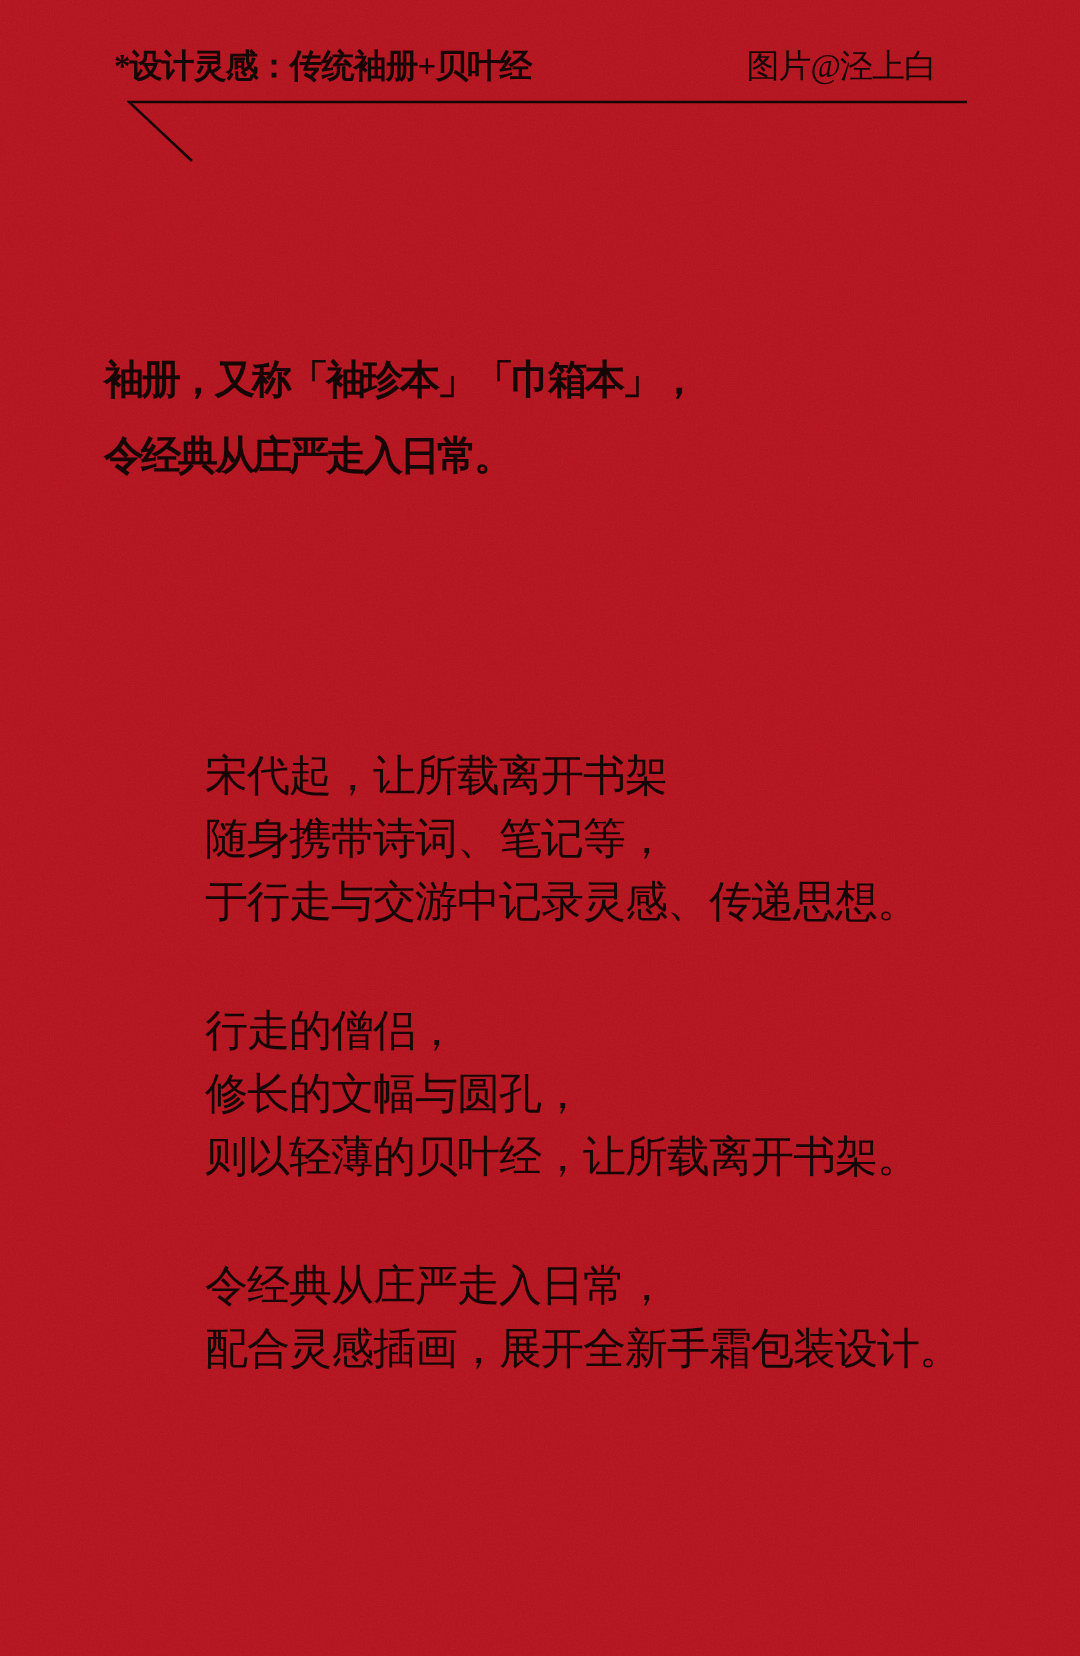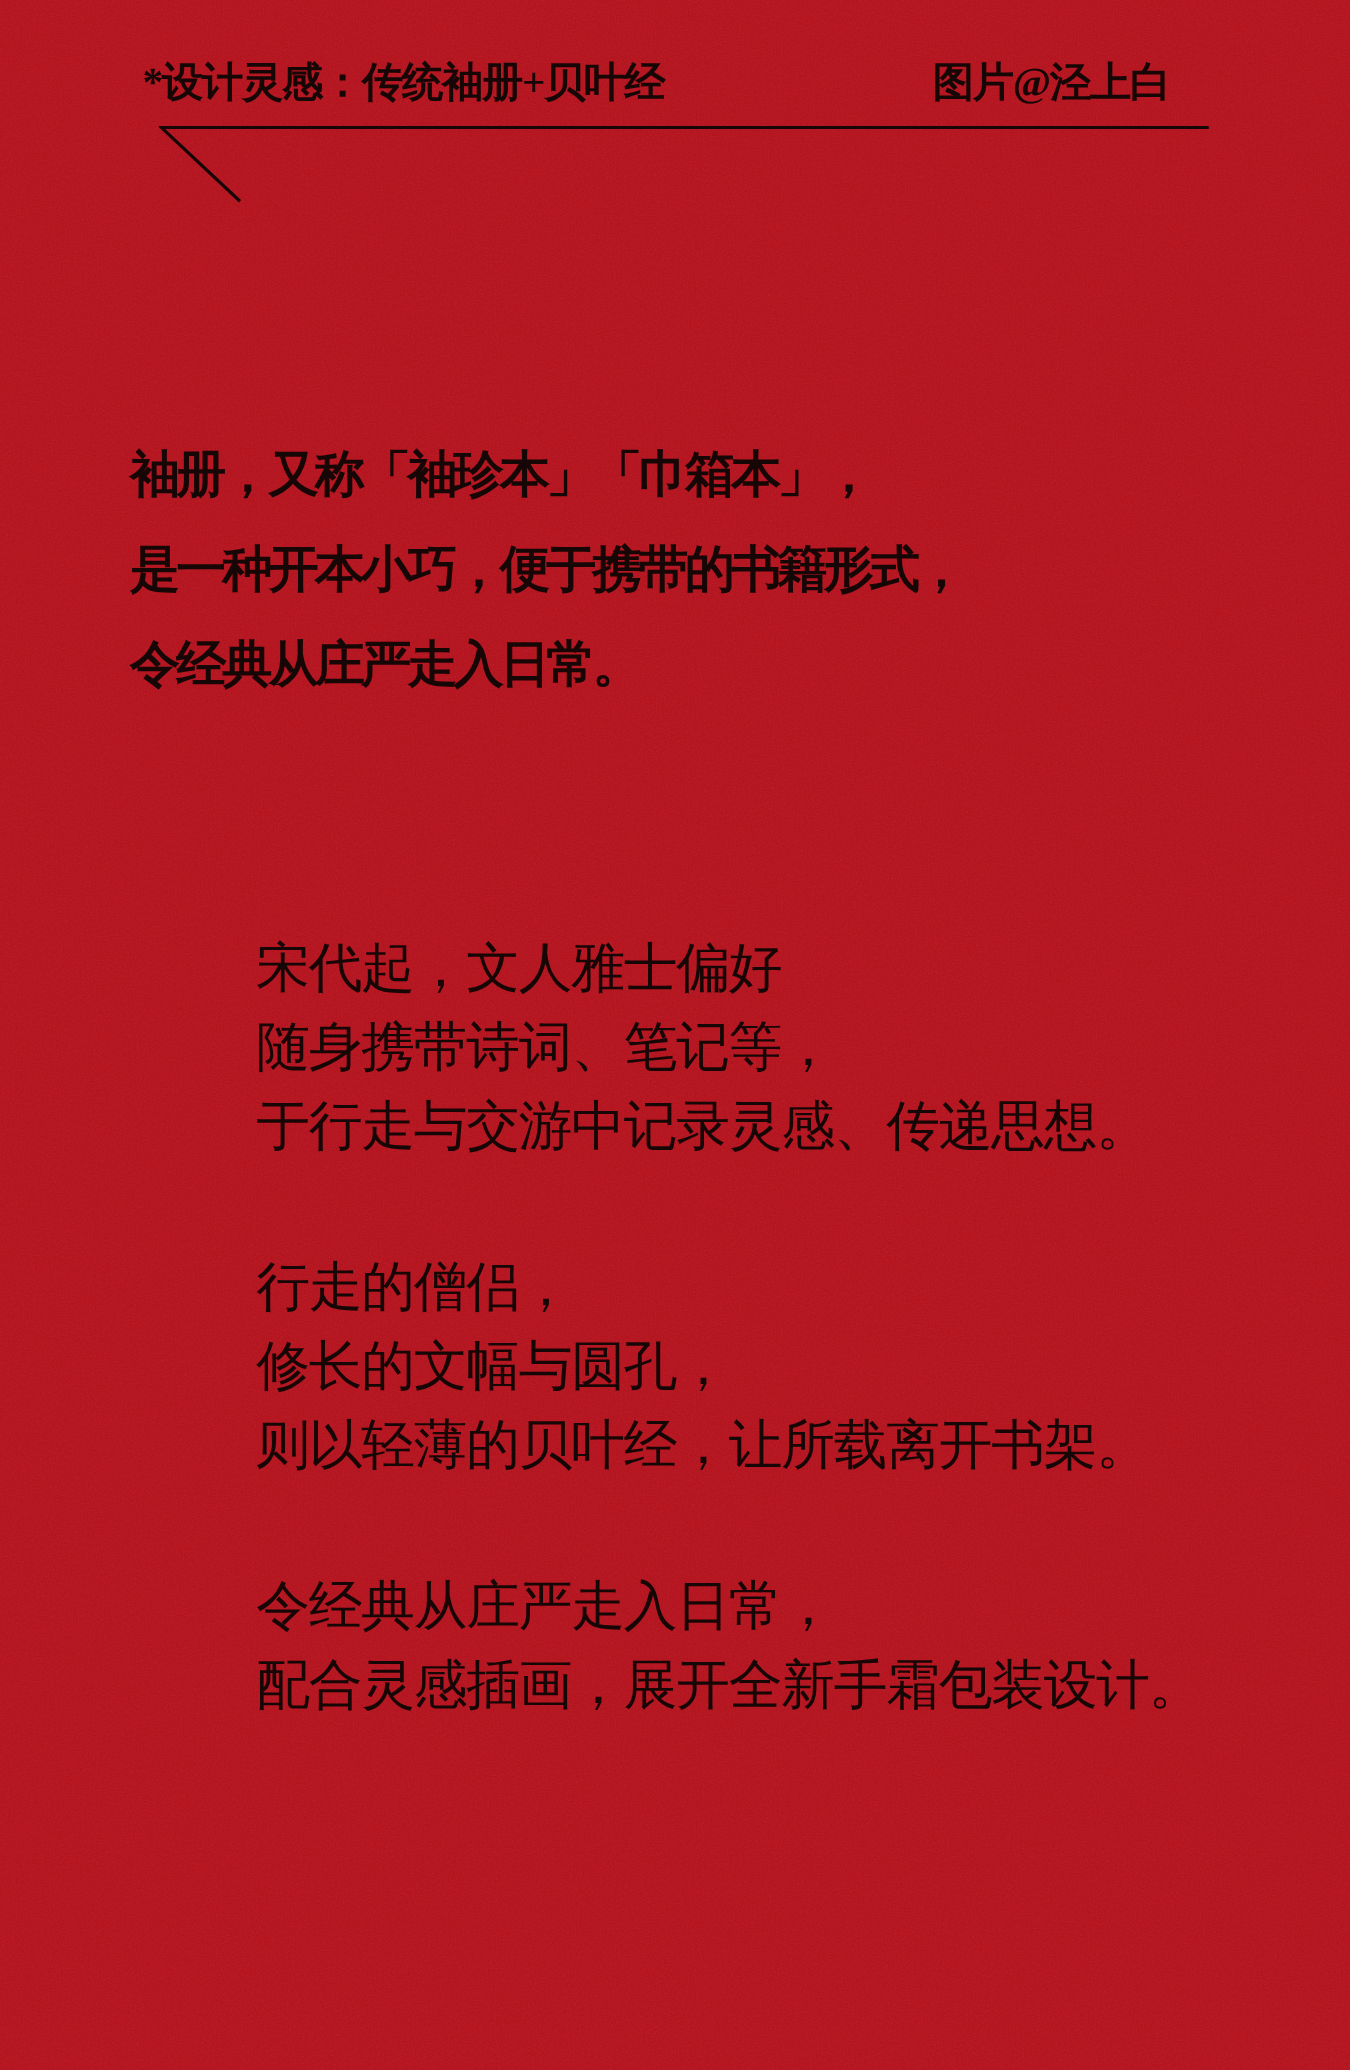--- a/index.html
+++ b/index.html
@@ -34,21 +34,21 @@
     font-size: 33px;
     font-weight: 600;
     letter-spacing: -1px;
     white-space: nowrap;
   }
   .header-credit {
     position: absolute;
     right: 144px;
     top: 44px;
     font-size: 33px;
-    font-weight: 700;
+    font-weight: 400;
     letter-spacing: -1px;
     white-space: nowrap;
   }
   .tick-line {
     position: absolute;
     left: 127px;
     top: 100px;
   }
   .tick-line path {
     stroke: #170606;
@@ -106,29 +106,28 @@
     <div class="header-note">*设计灵感：传统袖册+贝叶经</div>
 
     <div class="header-credit">图片@泾上白</div>
 
     <svg class="tick-line" width="842" height="64" viewBox="0 0 842 64">
       <path d="M840 2 H2 L65 61"></path>
     </svg>
 
     <div class="heading">
       <div class="heading-line">袖册，又称「袖珍本」「巾箱本」，</div>
-      <div class="heading-line">是一种开本小巧，便于携带的书籍形式，</div>
       <div class="heading-line">令经典从庄严走入日常。</div>
     </div>
 
     <div class="body-text">
 
       <p>
         </p>
-        <div class="line">宋代起，文人雅士偏好</div>
+        <div class="line">宋代起，让所载离开书架</div>
         <div class="line">随身携带诗词、笔记等，</div>
         <div class="line">于行走与交游中记录灵感、传递思想。</div>
       <p></p>
 
       <p>
         </p>
         <div class="line">行走的僧侣，</div>
         <div class="line">修长的文幅与圆孔，</div>
         <div class="line">则以轻薄的贝叶经，让所载离开书架。</div>
       <p></p>

